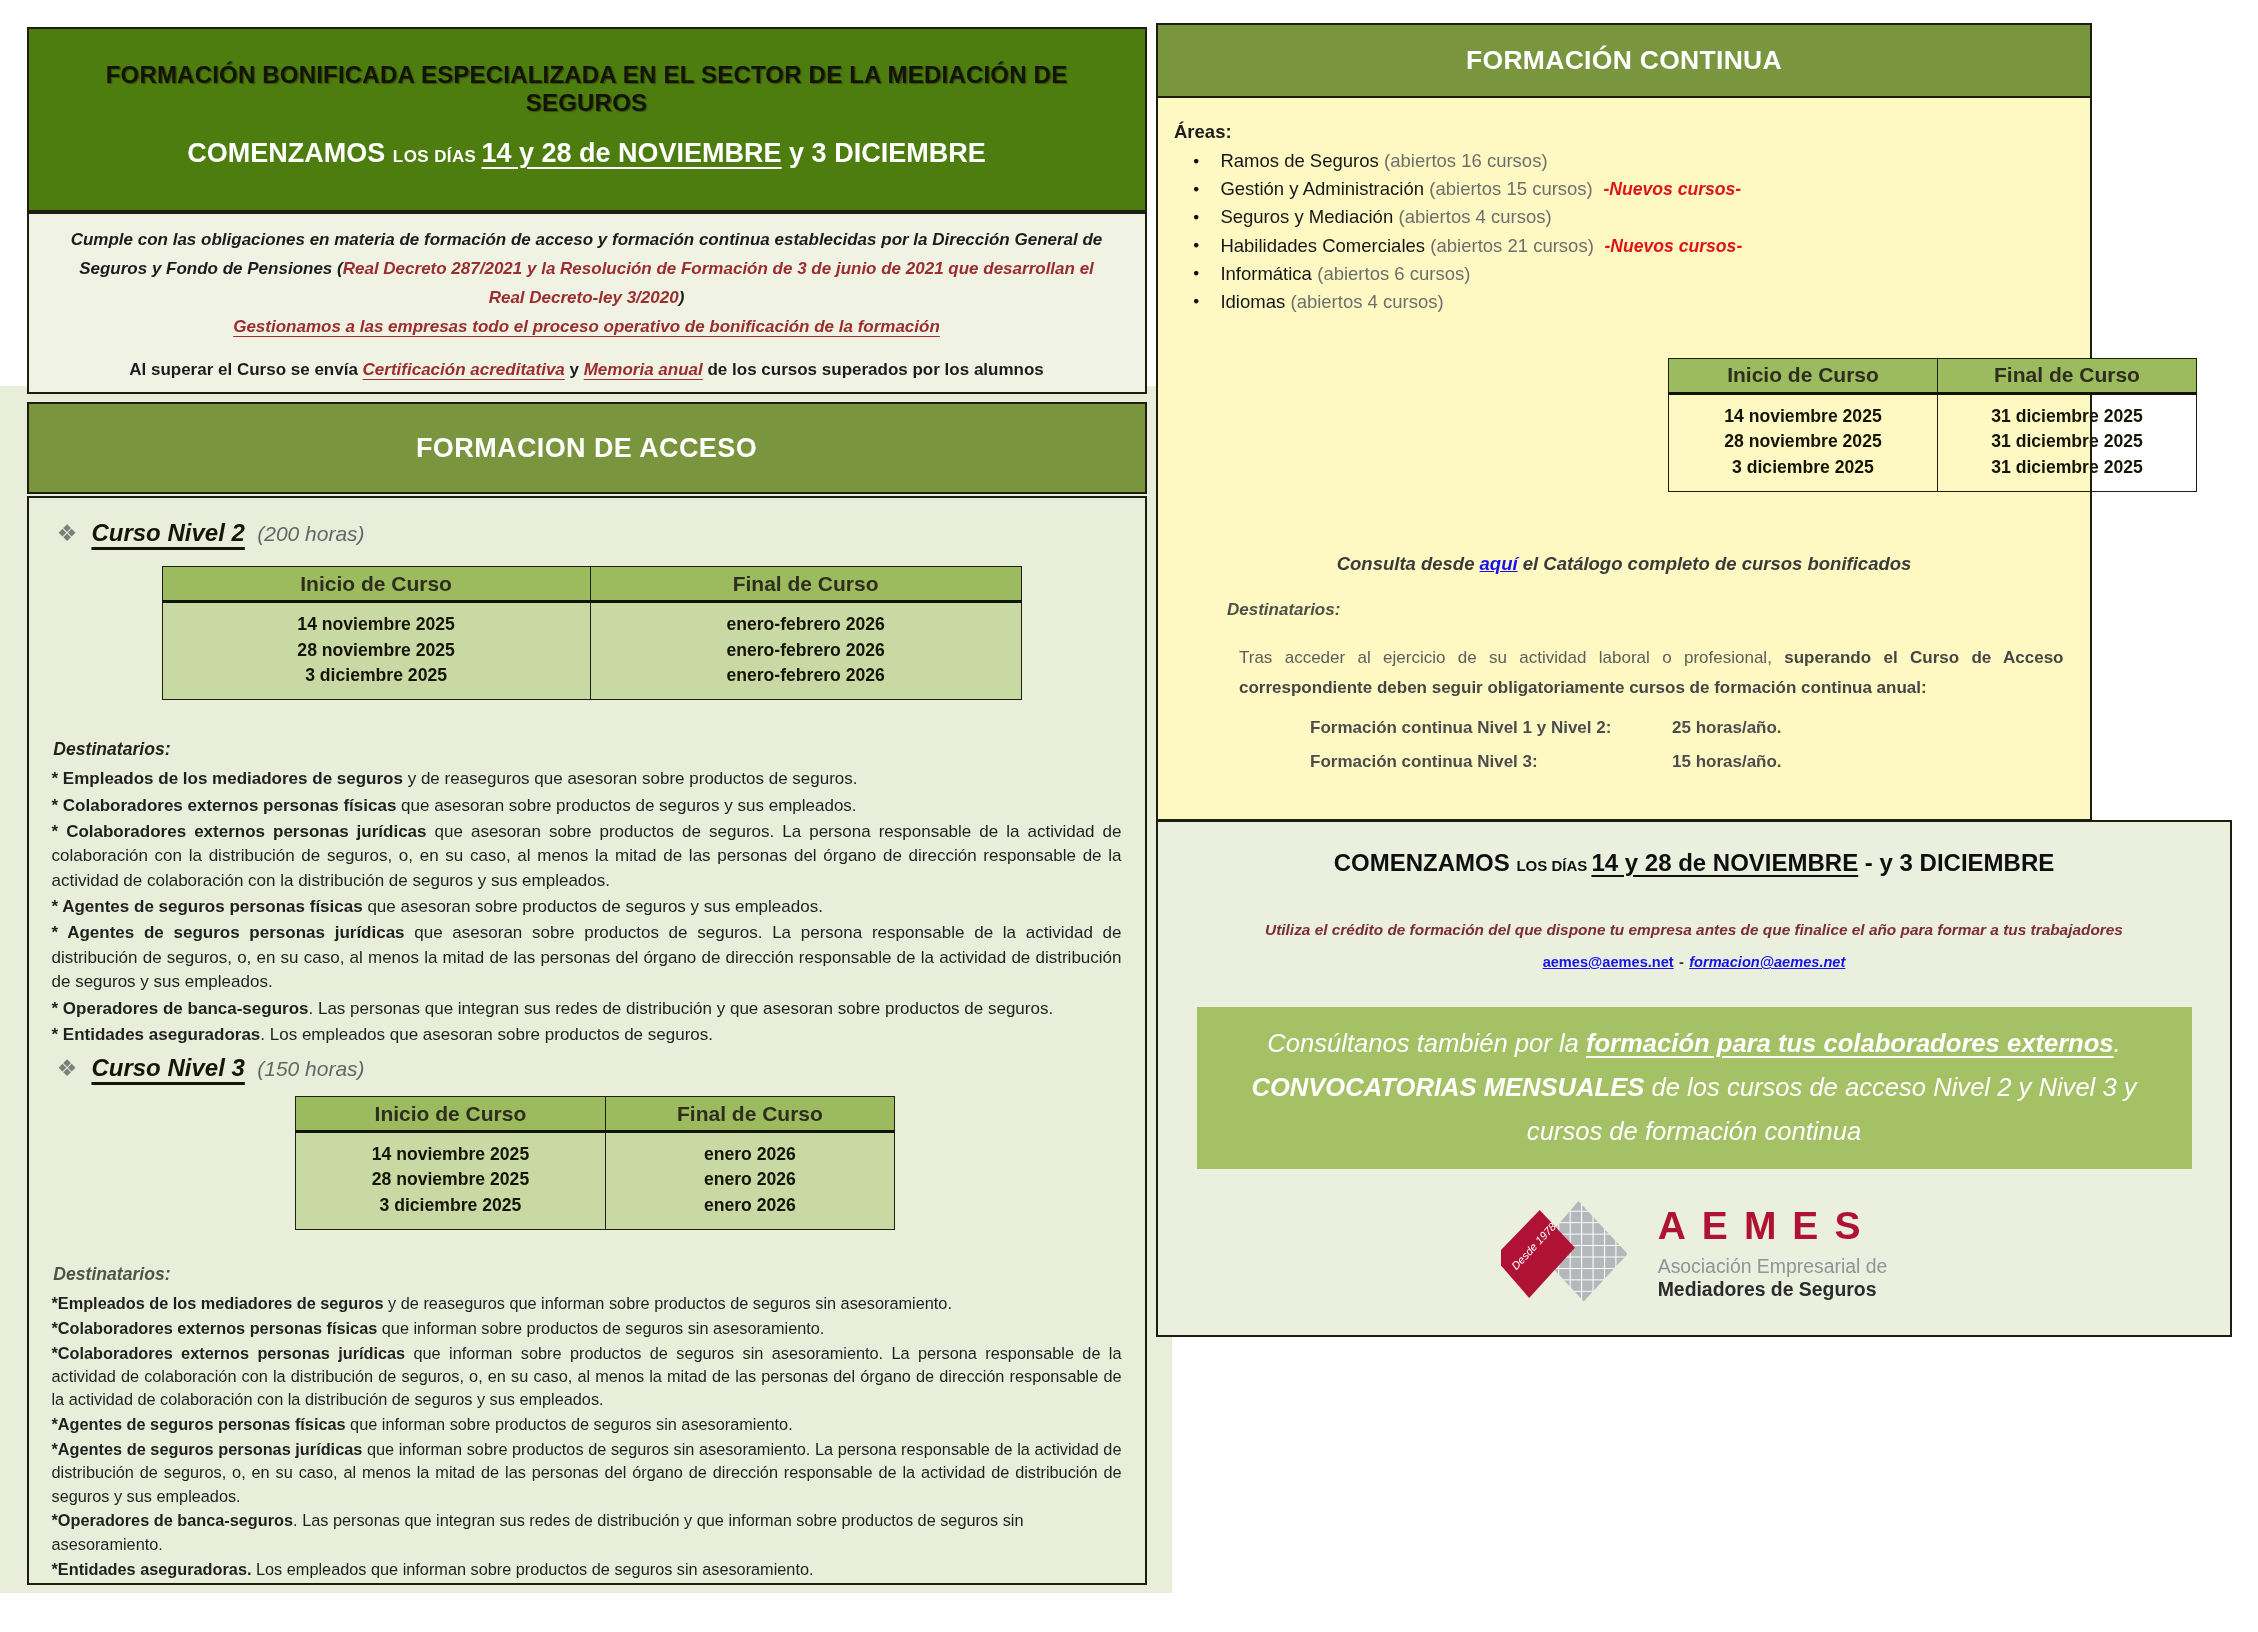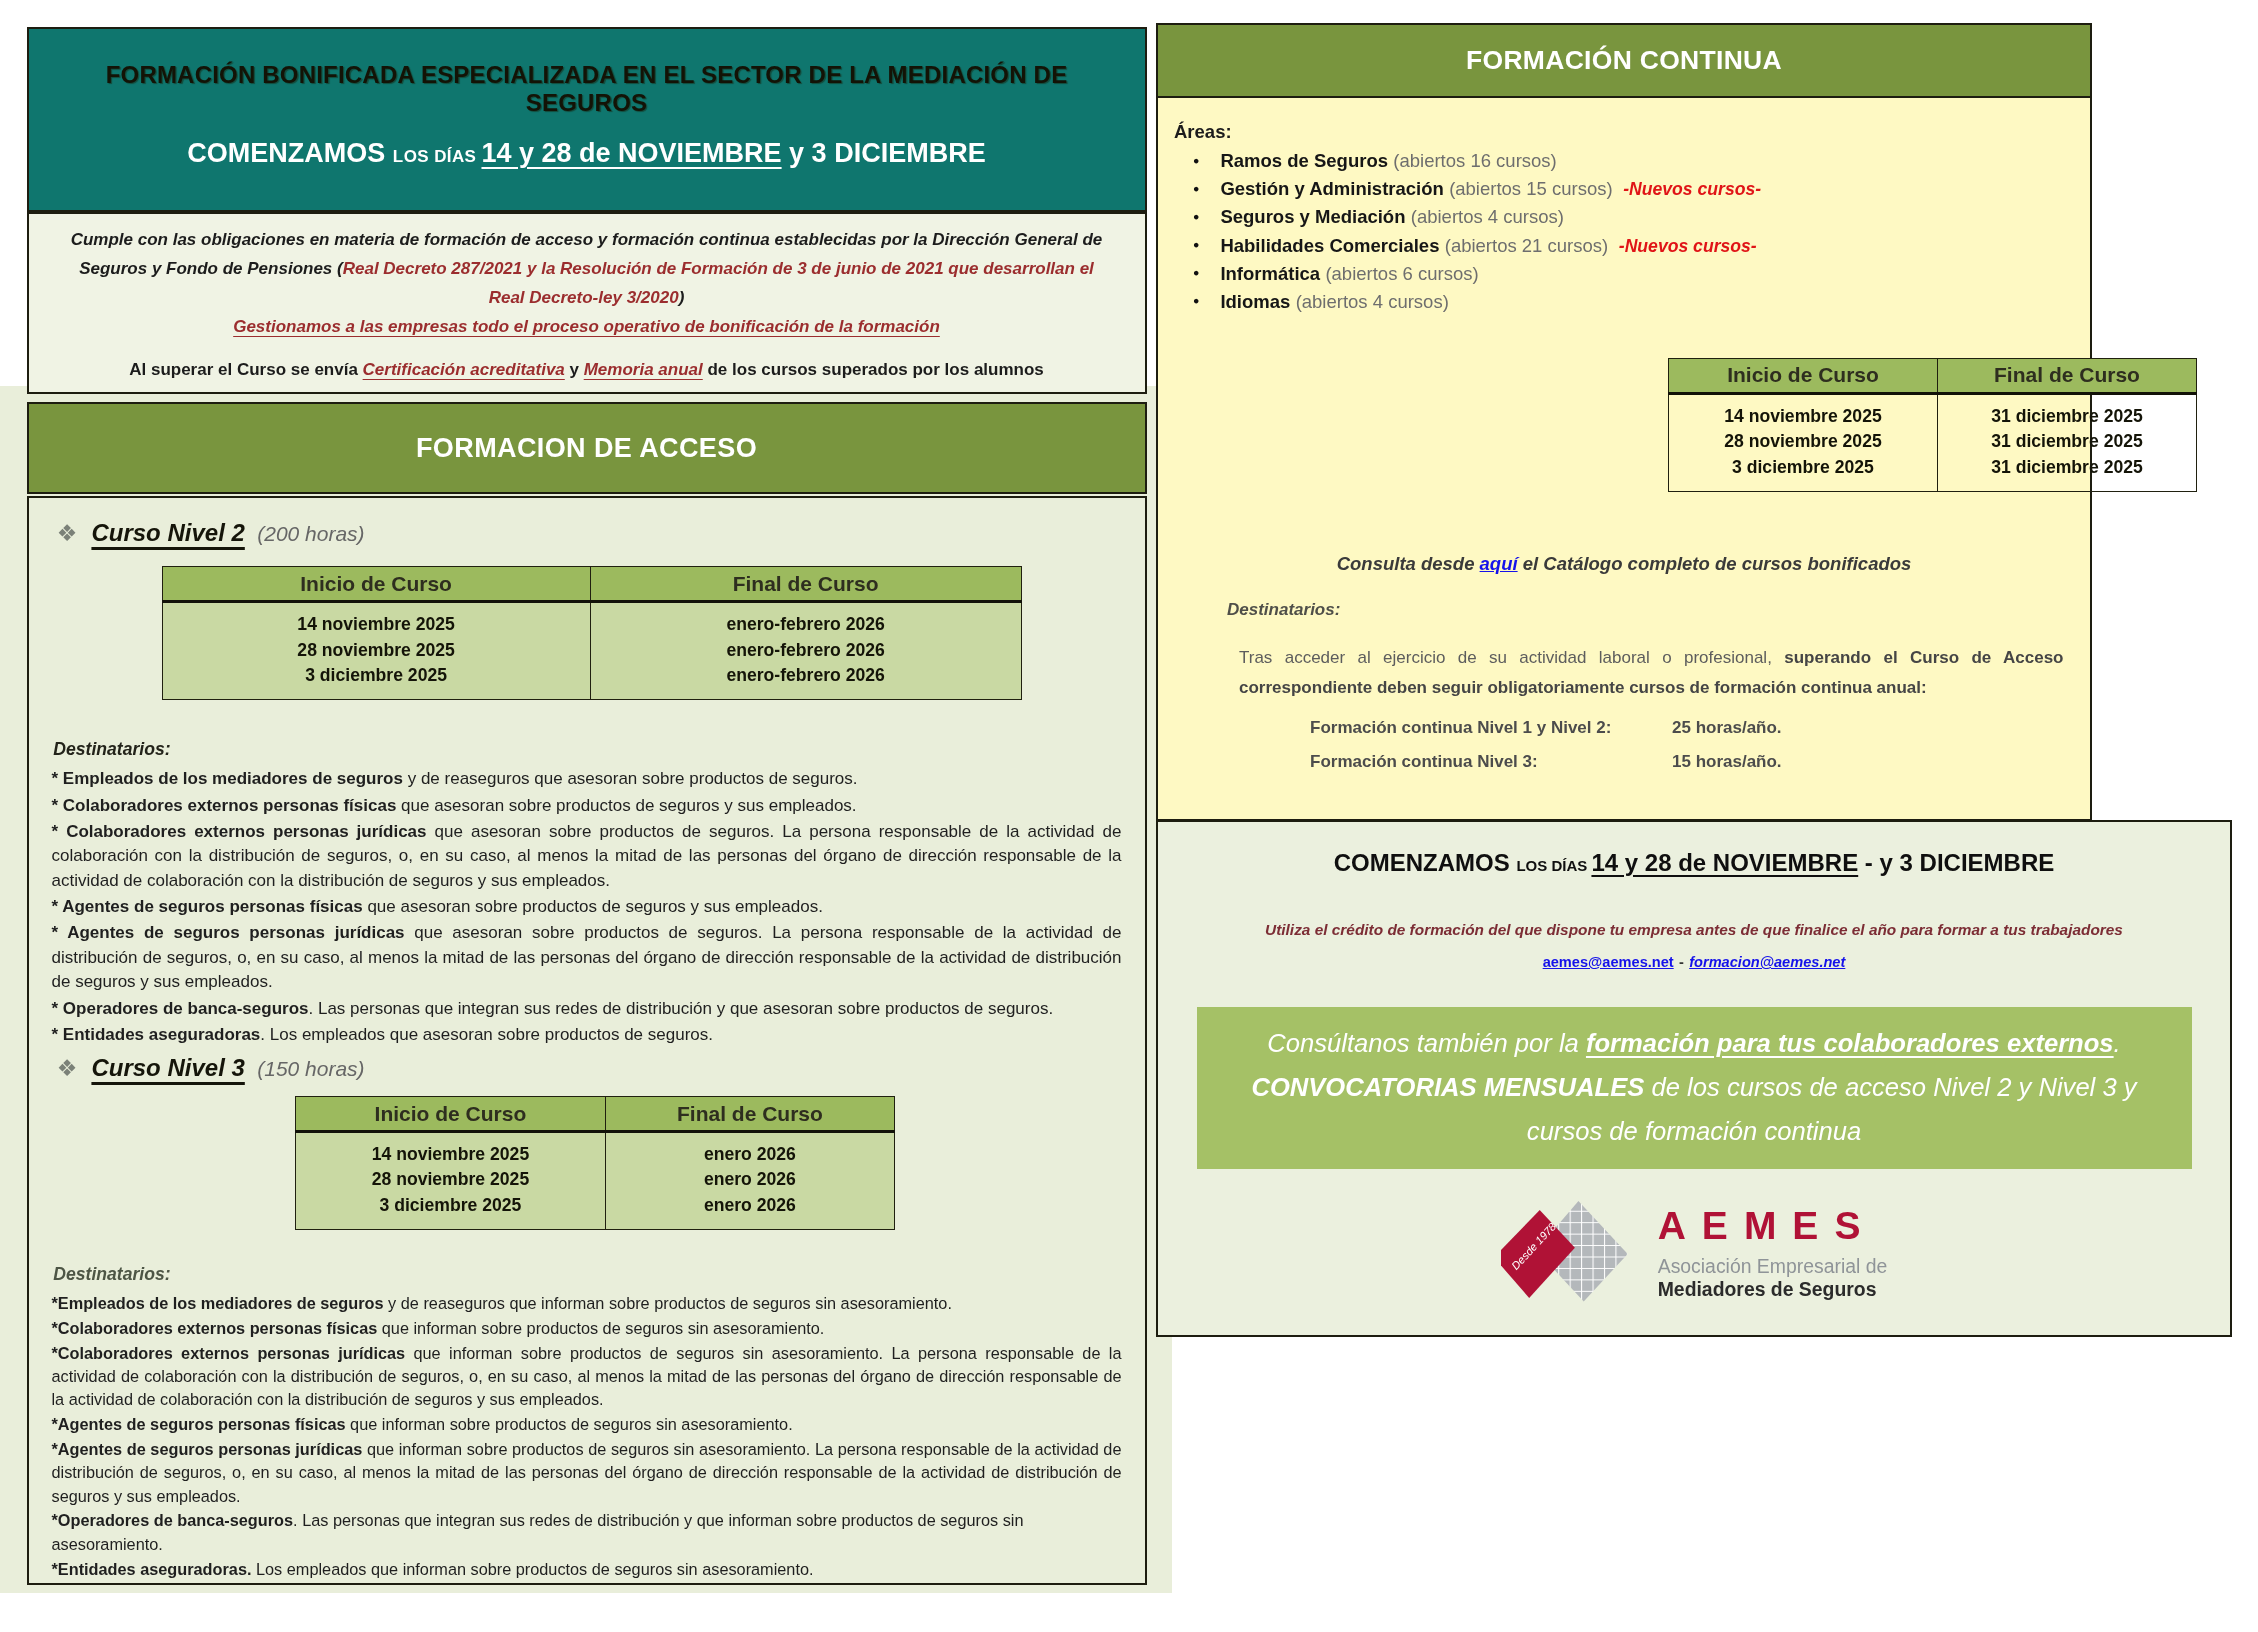--- a/index.html
+++ b/index.html
@@ -4,21 +4,21 @@
 <style>
   html,body{margin:0;padding:0;background:#ffffff;}
   .page{position:relative;width:2258px;height:1632px;background:#ffffff;overflow:hidden;
         font-family:"Liberation Sans","DejaVu Sans",sans-serif;}
   .abs{position:absolute;box-sizing:border-box;}
 
   
   .backdrop{left:0;top:386px;width:1172px;height:1207px;background:#e9eeda;}
 
   
-  .lheader{left:26.5px;top:26.5px;width:1120px;height:185px;background:#0f766e;border:2.6px solid #1d1d10;text-align:center;}
+  .lheader{left:26.5px;top:26.5px;width:1120px;height:185px;background:#4d7c0f;border:2.6px solid #1d1d10;text-align:center;}
   .lheader h1{margin:32px 37px 0;font-size:24px;font-weight:bold;color:#131306;letter-spacing:0.2px;
               text-shadow:1.3px 1.3px 0.9px rgba(25,25,0,.45);}
   .startline{margin-top:21px;color:#ffffff;font-weight:bold;}
   .startline .big{font-size:27px;}
   .startline .sm{font-size:17px;letter-spacing:0.4px;}
   .und{text-decoration:underline;text-underline-offset:5.3px;text-decoration-thickness:2.2px;}
 
   .introbox{left:26.5px;top:212px;width:1120px;height:182px;background:#f0f3e4;border:2.6px solid #1d1d10;
             text-align:center;}
   .introbox .p{margin:0 41px;font-size:17px;line-height:1.7;color:#1c1c1c;font-weight:bold;font-style:italic;}
@@ -55,21 +55,21 @@
   .just{text-align:justify;}
 
   
   .rbox1{left:1156px;top:23px;width:936px;height:798px;background:#fef9c3;border:2.6px solid #1d1d10;}
   .rheader{height:71px;background:#79953e;border-bottom:2.6px solid #1d1d10;display:flex;align-items:center;justify-content:center;
            color:#fff;font-weight:bold;font-size:26.5px;letter-spacing:0.3px;}
   .areas-label{margin:23px 0 0 16px;font-size:18.5px;font-weight:bold;color:#1c1c1c;}
   ul.areas{list-style:none;margin:7px 0 0 0;padding:0 0 0 35px;}
   ul.areas li{margin:6.2px 0;font-size:18.5px;}
   ul.areas li::before{content:"●";font-size:10.6px;vertical-align:3.5px;margin-right:21px;color:#111;}
-  .a-name{font-weight:bold;color:#161616;}
+  .a-name{font-weight:normal;color:#161616;}
   .a-detail{color:#6e6e6e;margin-left:5.3px;}
   .a-new{color:#e01417;font-weight:bold;font-style:italic;margin-left:10.6px;font-size:17.6px;}
 
   .rtable{position:absolute;left:510px;top:333px;width:529px;}
   .rtable th{font-size:17px;}
   .rtable td{background:transparent;font-size:17px;padding:7px 0 12.4px;}
   .rtable td div{line-height:26.5px;}
 
   .consulta{position:absolute;left:0;right:0;top:528px;text-align:center;font-size:18.5px;font-weight:bold;font-style:italic;color:#3a3a3a;}
   .consulta .link{color:#1512ea;text-decoration:underline;cursor:pointer;}

